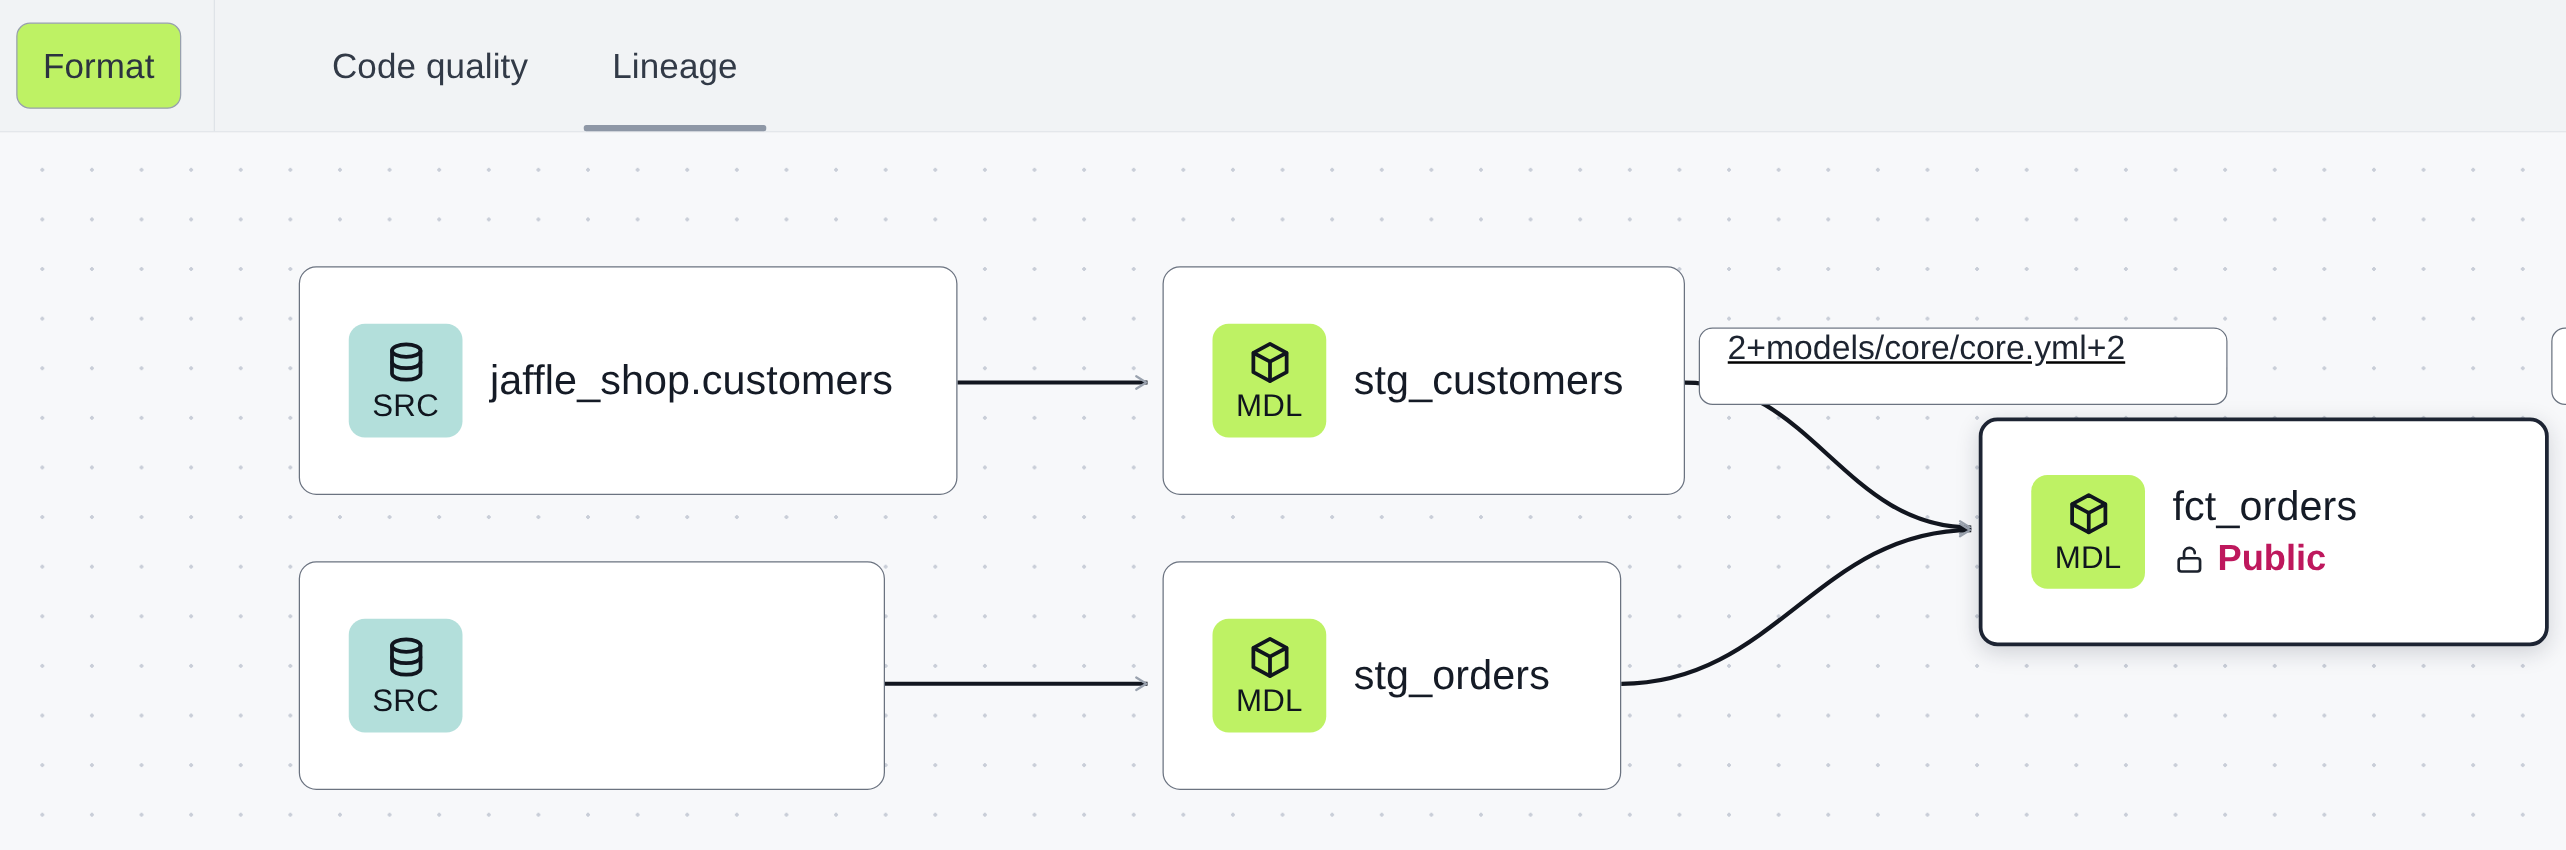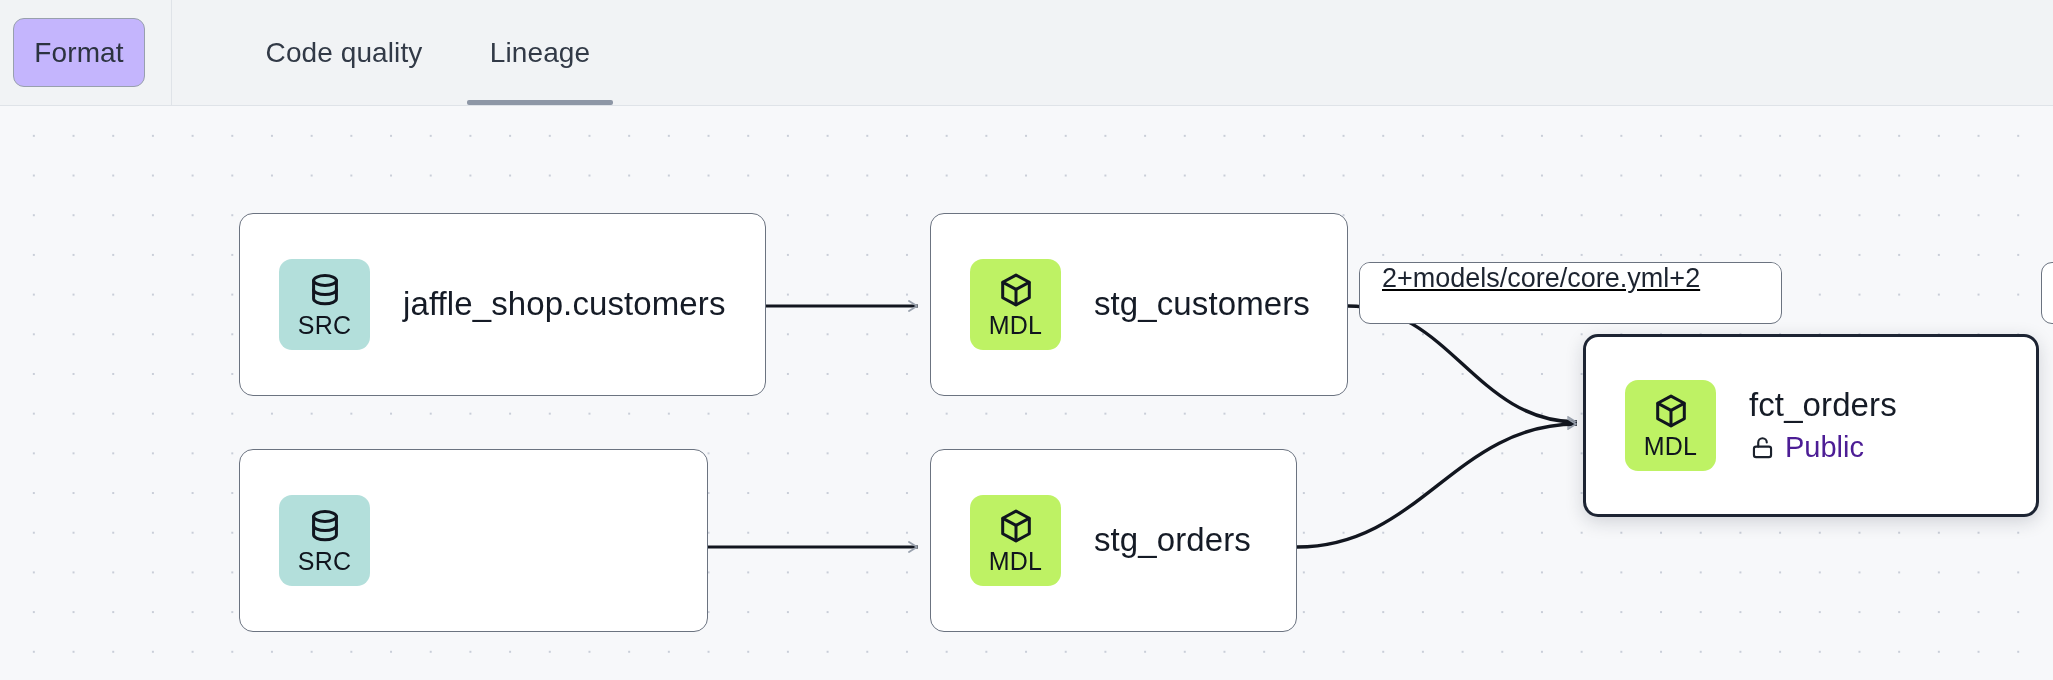--- a/index.html
+++ b/index.html
@@ -37,21 +37,21 @@
     height: 105px;
     border-right: 1px solid #dfe3e8;
     box-sizing: border-box;
   }
   .format-btn {
     position: absolute;
     left: 13px;
     top: 18px;
     width: 132px;
     height: 69px;
-    background: #c4b5fd;
+    background: #bef264;
     border: 1.6px solid #98a0ad;
     border-radius: 11px;
     box-sizing: border-box;
     color: #2c3340;
     font-size: 28px;
     display: flex;
     align-items: center;
     justify-content: center;
     cursor: pointer;
     letter-spacing: .1px;
@@ -145,40 +145,41 @@
   .badge svg { display: block; }
   .badge-text {
     font-size: 25px;
     color: #10151e;
     line-height: 1;
     margin-top: 3px;
     letter-spacing: .2px;
   }
 
   .node-body {
-    margin-left: 33px;
+    margin-left: 22px;
     display: flex;
     flex-direction: column;
     justify-content: center;
   }
   .node-title {
     font-size: 33px;
     color: #151b26;
     line-height: 1.12;
     white-space: nowrap;
     letter-spacing: .1px;
   }
   .node-meta {
     display: flex;
     align-items: center;
     gap: 9px;
     margin-top: 7px;
     font-size: 29px;
-    color: #4c1d95;
+    color: #be185d;
     white-space: nowrap;
+    font-weight: bold;
   }
   .node-meta svg { display: block; flex: 0 0 auto; }
 
   
   .graph-control {
     position: absolute;
     left: 1359px;
     top: 156px;
     height: 62px;
     display: flex;

